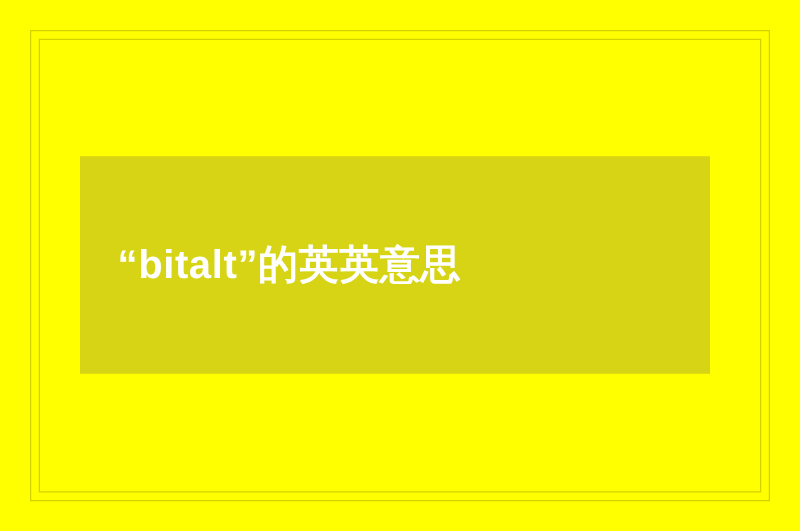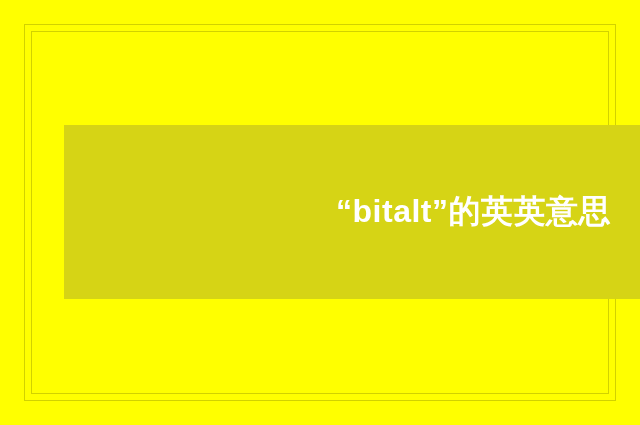--- a/index.html
+++ b/index.html
@@ -38,27 +38,27 @@
     width: 578px;
     height: 363px;
     border: 1px solid #d2d200;
     box-sizing: border-box;
   }
   
   .panel {
     position: absolute;
     left: 64px;
     top: 125px;
-    width: 577px;
+    width: 504px;
     height: 174px;
     background: #d6d415;
     box-sizing: border-box;
     display: flex;
     align-items: center;
-    justify-content: flex-end;
+    justify-content: flex-start;
   }
   .title-text {
     color: #ffffff;
     font-size: 32px;
     font-weight: bold;
     line-height: 1.72;
     text-align: center;
     letter-spacing: 0.5px;
     padding: 0 30px;
     max-width: 430px;

